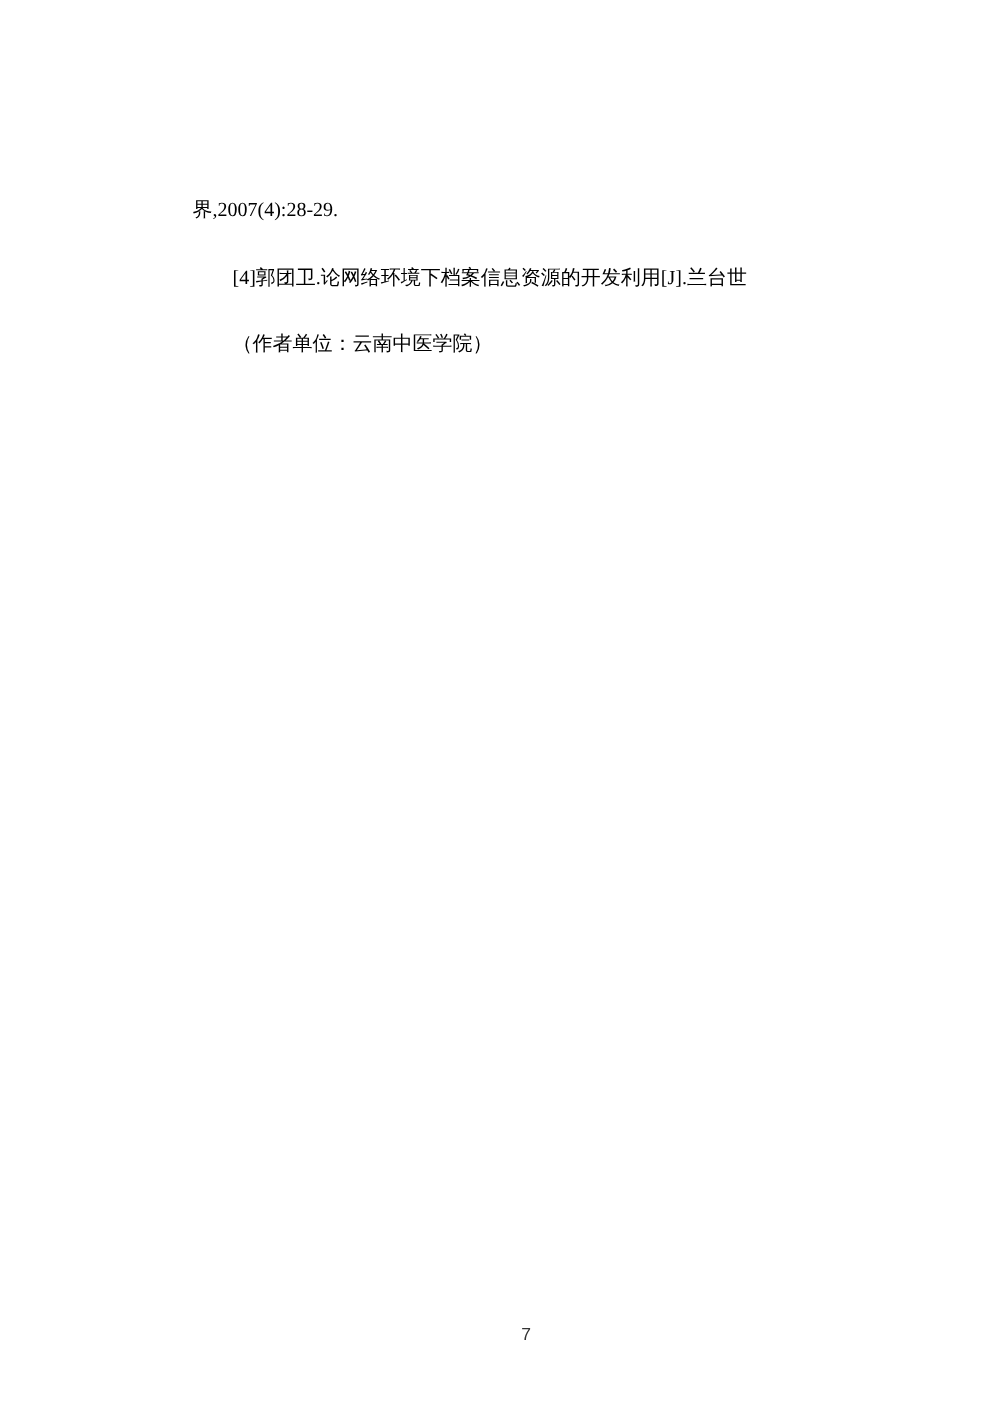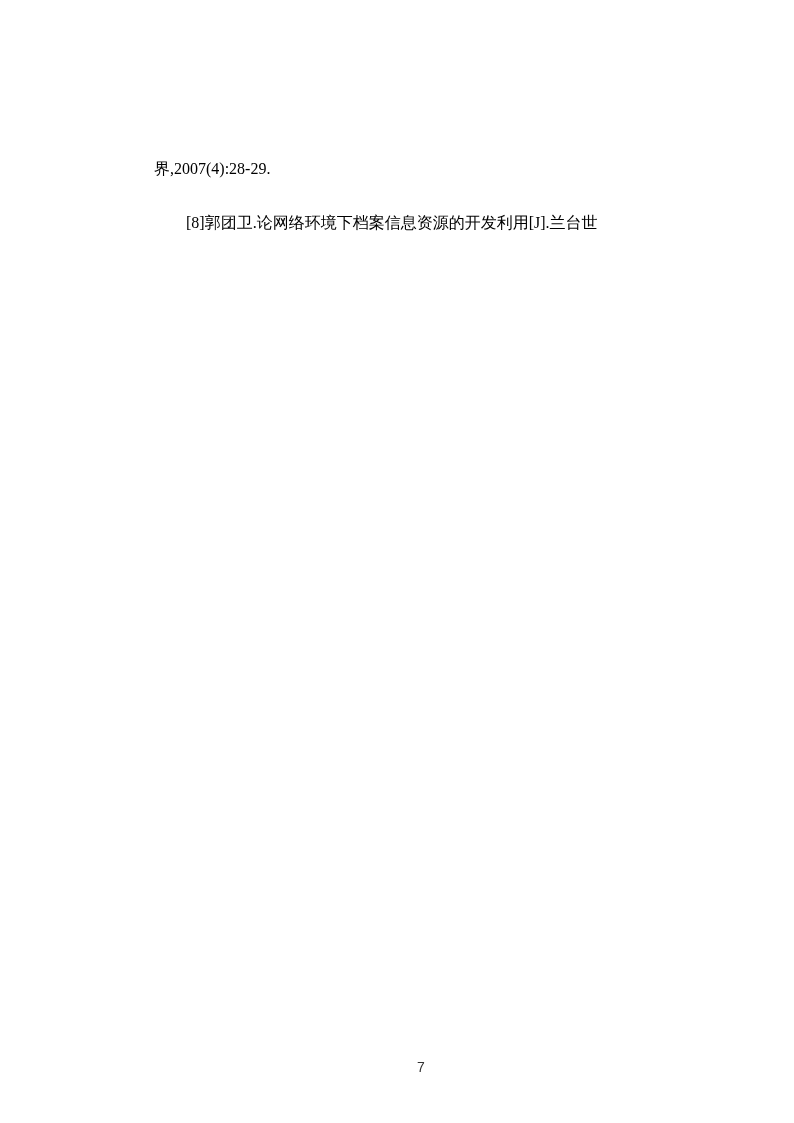--- a/index.html
+++ b/index.html
@@ -36,16 +36,17 @@
       font-size: 14px;
       color: #333333;
       font-family: Arial, sans-serif;
     }
   </style>
 </head>
 <body>
 
 <div class="page-content">
   <div class="paragraph">界,2007(4):28-29.</div>
-  <div class="paragraph indent">[8]郭团卫.论网络环境下档案信息资源的开发利用[J].兰台世</div>
+  <div class="paragraph indent">[4]郭团卫.论网络环境下档案信息资源的开发利用[J].兰台世</div>
+  <div class="paragraph indent">（作者单位：云南中医学院）</div>
 </div>
 
 <div class="page-number">7</div>
 
 </body></html>

